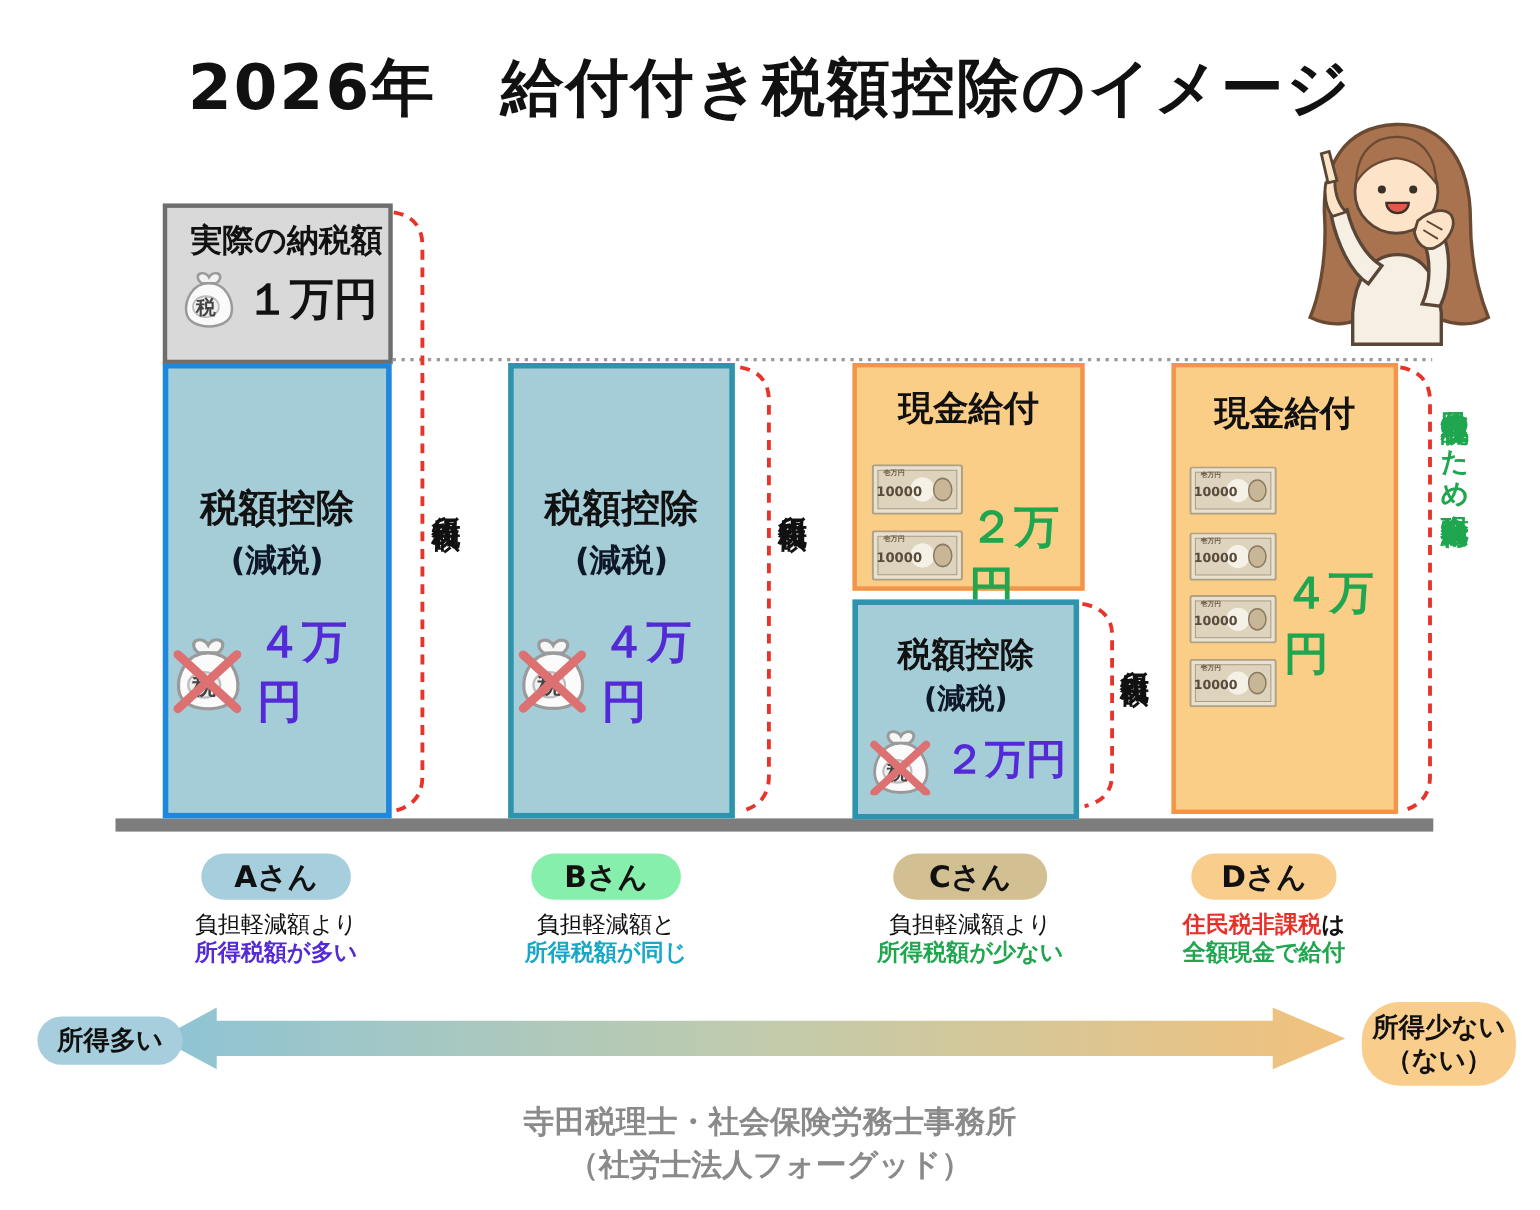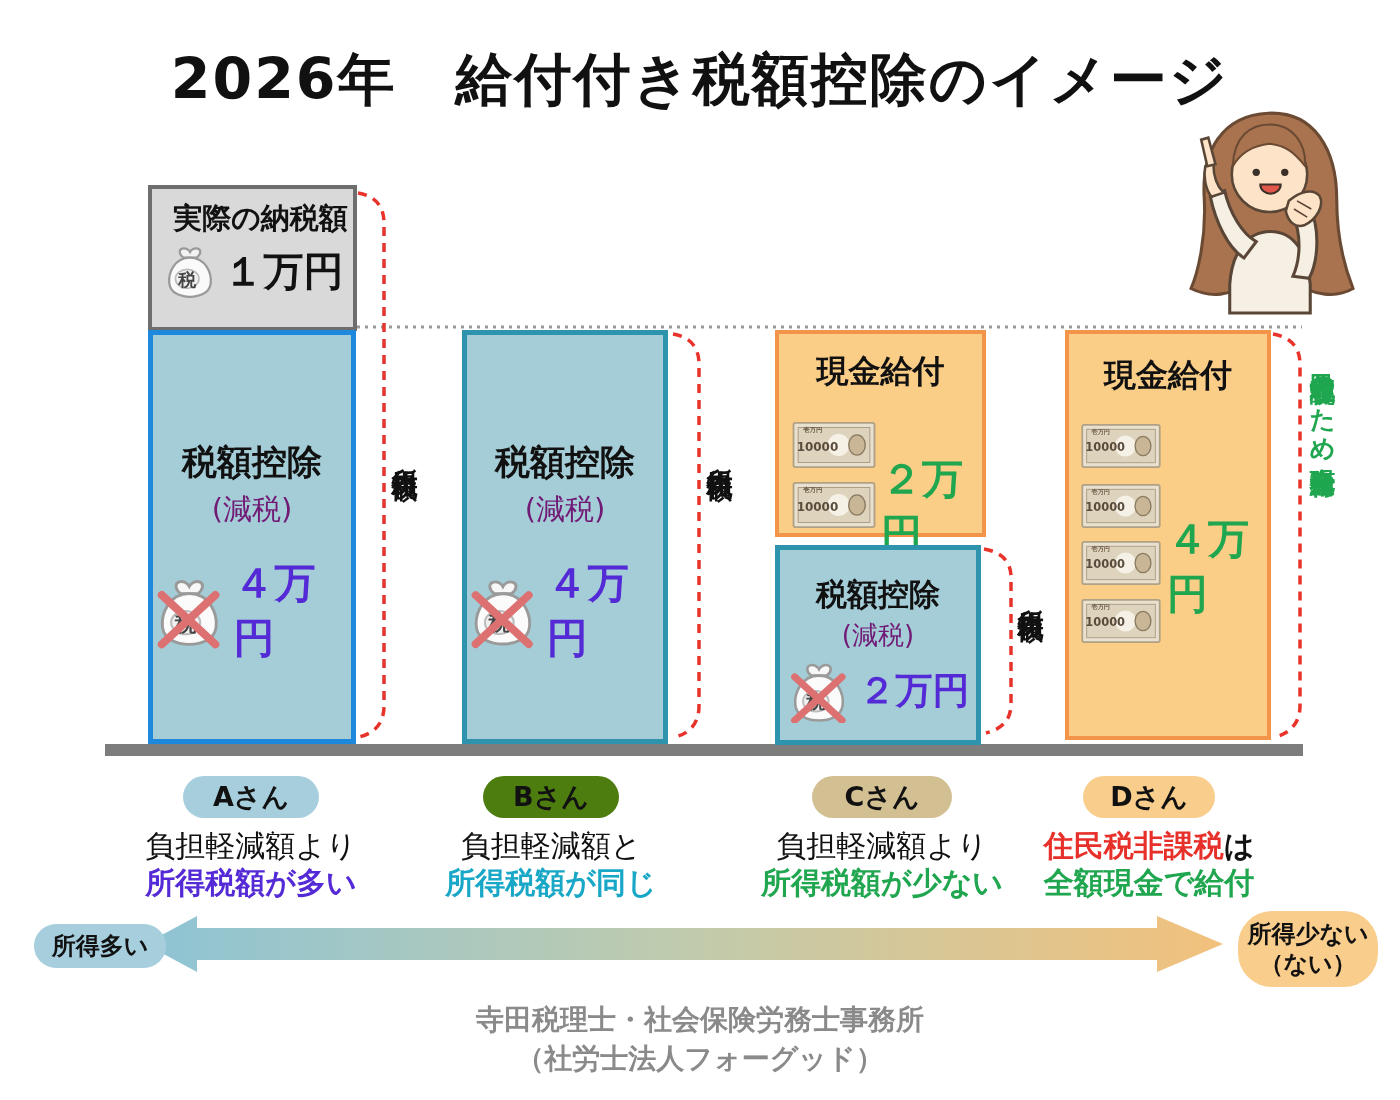--- a/index.html
+++ b/index.html
@@ -8,31 +8,31 @@
   .abs{position:absolute;}
   .ctr{text-align:center;padding-left:16px;}
   
   .title{left:0;top:42px;width:1400px;text-align:center;font-size:57px;font-weight:800;color:#111;letter-spacing:2px;}
   
   .bluebox{background:#a5cdd7;border:5px solid #2e93ad;box-sizing:border-box;display:flex;flex-direction:column;align-items:center;}
   .bluebox.a-border{border-color:#1e88dd;}
   .orangebox{background:#fbce88;border:4px solid #f2954a;box-sizing:border-box;}
   .graybox{background:#d9d9d9;border:4px solid #6e6e6e;box-sizing:border-box;}
   .box-title{font-size:35px;font-weight:800;color:#111;}
-  .box-sub{font-size:29px;font-weight:400;color:#701a75;margin-top:4px;}
+  .box-sub{font-size:29px;font-weight:700;color:#0f172a;margin-top:4px;}
   .amt-row{display:flex;align-items:center;gap:8px;margin-top:26px;}
   .amt{font-size:41px;font-weight:800;color:#5429d6;}
   .cash-title{font-size:32px;font-weight:800;color:#111;text-align:center;margin-top:16px;}
   .cash-amt{font-size:41px;font-weight:800;color:#1fa64f;position:absolute;}
   
   .vlabel{writing-mode:vertical-rl;text-orientation:upright;font-size:26px;font-weight:600;color:#111;letter-spacing:2px;line-height:1;}
   .vnote{writing-mode:vertical-rl;text-orientation:upright;font-size:25px;font-weight:800;color:#1fa64f;letter-spacing:1px;line-height:1;}
   
   .pill{border-radius:22px;height:42px;display:flex;align-items:center;justify-content:center;font-size:27px;font-weight:800;color:#111;}
-  .desc{width:300px;text-align:center;font-size:30px;line-height:1.22;}
+  .desc{width:300px;text-align:center;font-size:21px;line-height:1.22;}
   .desc .l1{font-weight:500;color:#111;}
   .desc .l2{font-weight:800;}
   .purple{color:#5429d6;} .cyan{color:#18a7c6;} .green{color:#1fa64f;} .redtxt{color:#e8302a;}
   
   .axis-pill{display:flex;flex-direction:column;align-items:center;justify-content:center;font-size:24px;font-weight:800;color:#111;line-height:1.25;}
   
   .footer{left:0;top:1000px;width:1400px;text-align:center;font-size:28px;font-weight:700;color:#8a8a8a;line-height:1.4;}
   svg{display:block;}
 </style>
 </head>
@@ -181,21 +181,21 @@
       <circle cx="50" cy="25" r="12" fill="#f6f1e6"></circle>
       <ellipse cx="70" cy="25" rx="9" ry="11" fill="#c9b696" stroke="#8a7a62" stroke-width="1.5"></ellipse>
       <text x="22" y="11" text-anchor="middle" font-size="7" font-weight="bold" fill="#6a5a46">壱万円</text>
       <text x="27" y="31" text-anchor="middle" font-size="13" font-weight="bold" fill="#5a4c3c">10000</text>
     </svg>
     <div class="cash-amt" style="left:98px;top:178px;">４万円</div>
   </div>
   <div class="abs vnote" style="left:1310px;top:354px;">住民税非課税のため全額現金給付</div>
 
   <div class="abs pill" style="left:183px;top:776px;width:136px;background:#a6cedd;">Aさん</div>
-  <div class="abs pill" style="left:483px;top:776px;width:136px;background:#4d7c0f;">Bさん</div>
+  <div class="abs pill" style="left:483px;top:776px;width:136px;background:#86efac;">Bさん</div>
   <div class="abs pill" style="left:812px;top:776px;width:140px;background:#d2bf92;">Cさん</div>
   <div class="abs pill" style="left:1083px;top:776px;width:132px;background:#f9cd8b;">Dさん</div>
 
   <div class="abs desc" style="left:101px;top:828px;">
     <div class="l1">負担軽減額より</div>
     <div class="l2 purple">所得税額が多い</div>
   </div>
   <div class="abs desc" style="left:401px;top:828px;">
     <div class="l1">負担軽減額と</div>
     <div class="l2 cyan">所得税額が同じ</div>

